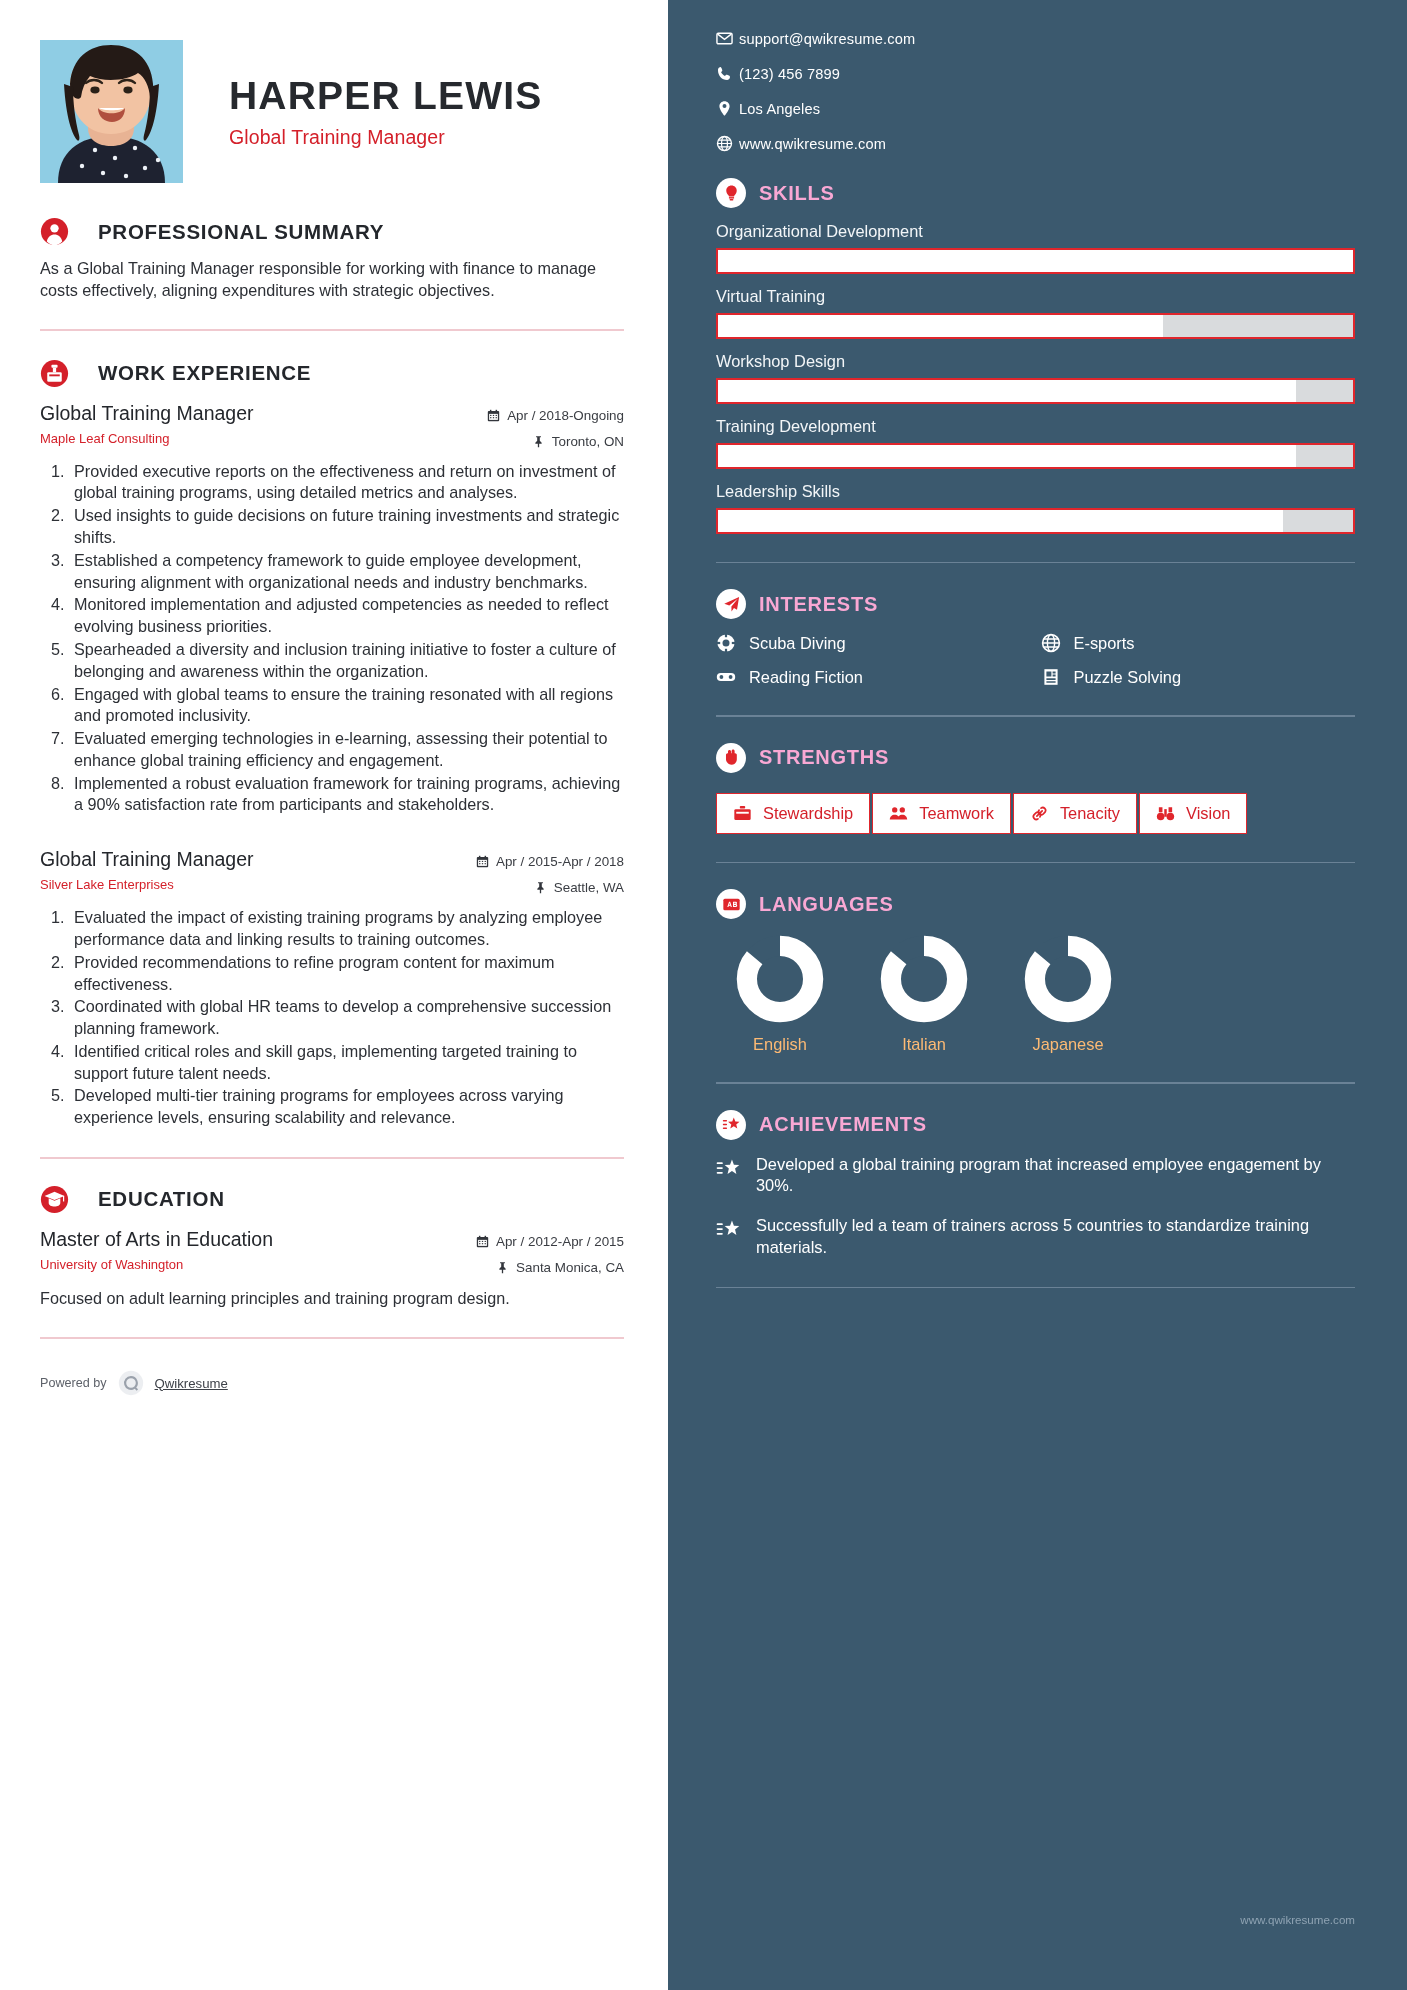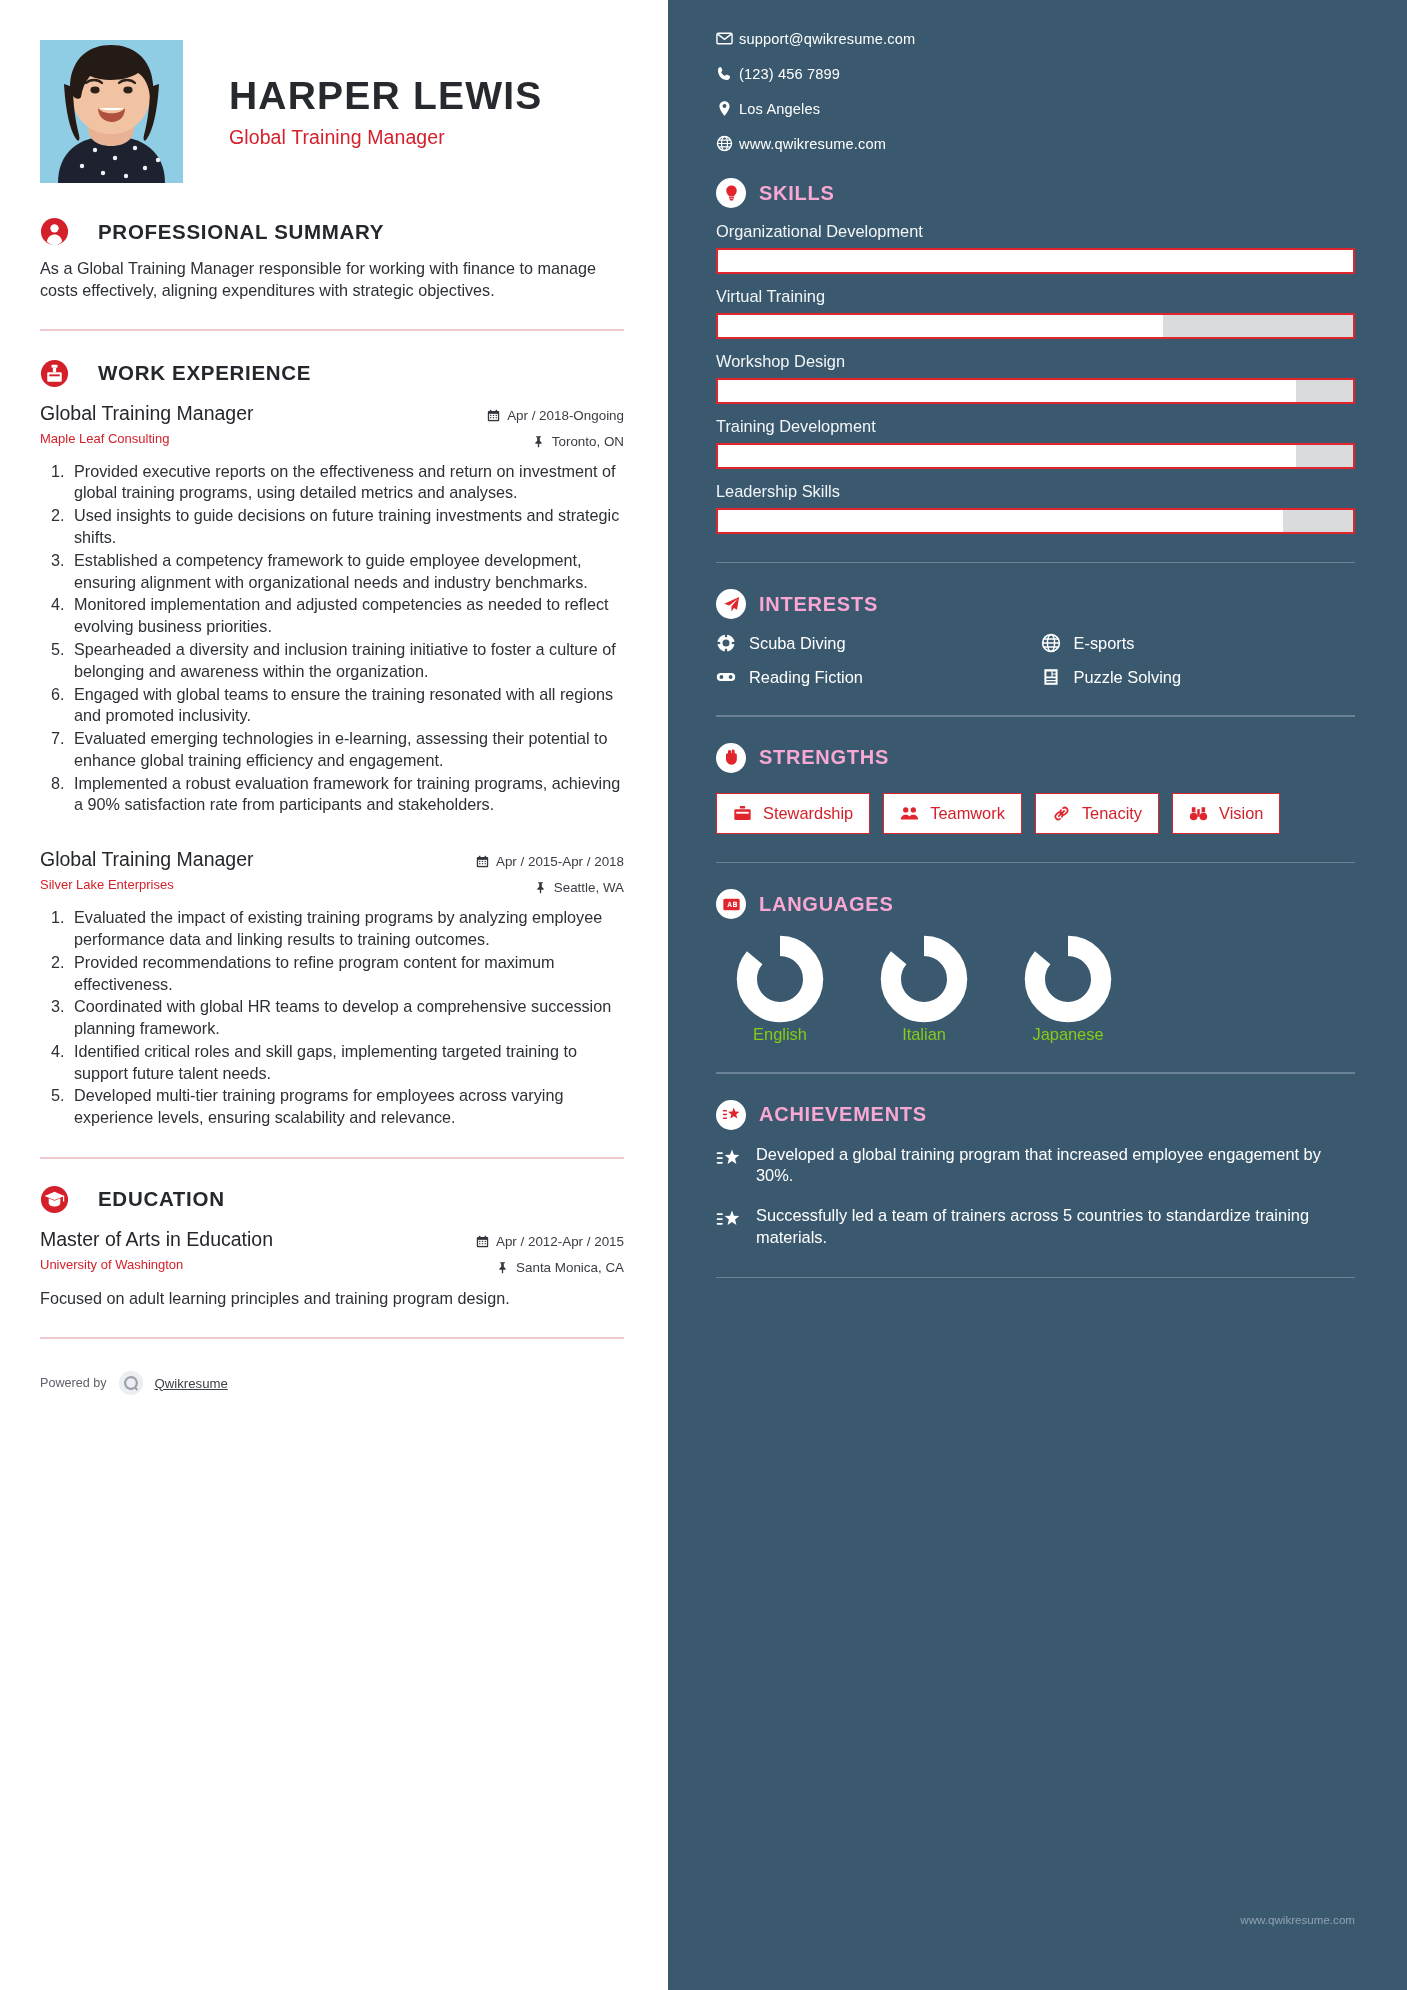--- a/index.html
+++ b/index.html
@@ -91,32 +91,32 @@
   }
   .skill-fill { position: absolute; left:0; top:0; bottom:0; background:#ffffff; }
 
   .r-rule { height: 1.4px; background: #6a8296; margin: 28px 0 0 0; }
 
   .int-grid { display: grid; grid-template-columns: 1fr 1fr; row-gap: 14px; column-gap: 10px; margin-top: 2px; }
   .int-item { display: flex; align-items: center; gap: 13px; }
   .int-ico { width: 20px; height: 20px; flex:0 0 20px; display:block; }
   .int-txt { font-size: 16.4px; color: #fff; }
 
-  .str-wrap { display: flex; flex-wrap: wrap; gap: 13px; margin-top: 20px; }
+  .str-wrap { display: flex; flex-wrap: wrap; gap: 2px; margin-top: 20px; }
   .str-chip {
     background: #fff; border: 1.6px solid #e0262c;
     padding: 10px 16px; display: flex; align-items: center; gap: 11px;
   }
   .str-ico { width: 19px; height: 19px; flex:0 0 19px; display:block; }
   .str-txt { font-size: 16.4px; color: #d4202a; }
 
   .lang-wrap { display: flex; gap: 44px; margin-top: 10px; padding-left: 14px; }
   .lang { width: 100px; text-align: center; }
   .lang svg { display:block; margin: 0 auto; }
-  .lang-name { font-size: 16.4px; color:#84cc16; }
+  .lang-name { font-size: 16.4px; color:#fdba74; margin-top: 10px; }
 
   .ach-item { display: flex; gap: 15px; margin-bottom: 18px; align-items: flex-start; }
   .ach-ico { width: 25px; height: 25px; flex:0 0 25px; display:block; margin-top: 2px; }
   .ach-txt { font-size: 16.4px; line-height: 1.33; color:#fff; }
 
   .footer-r { position: absolute; right: 52px; bottom: 64px; font-size: 11.6px; color: #8fa3b3; }
 </style>
 </head>
 <body>
 

